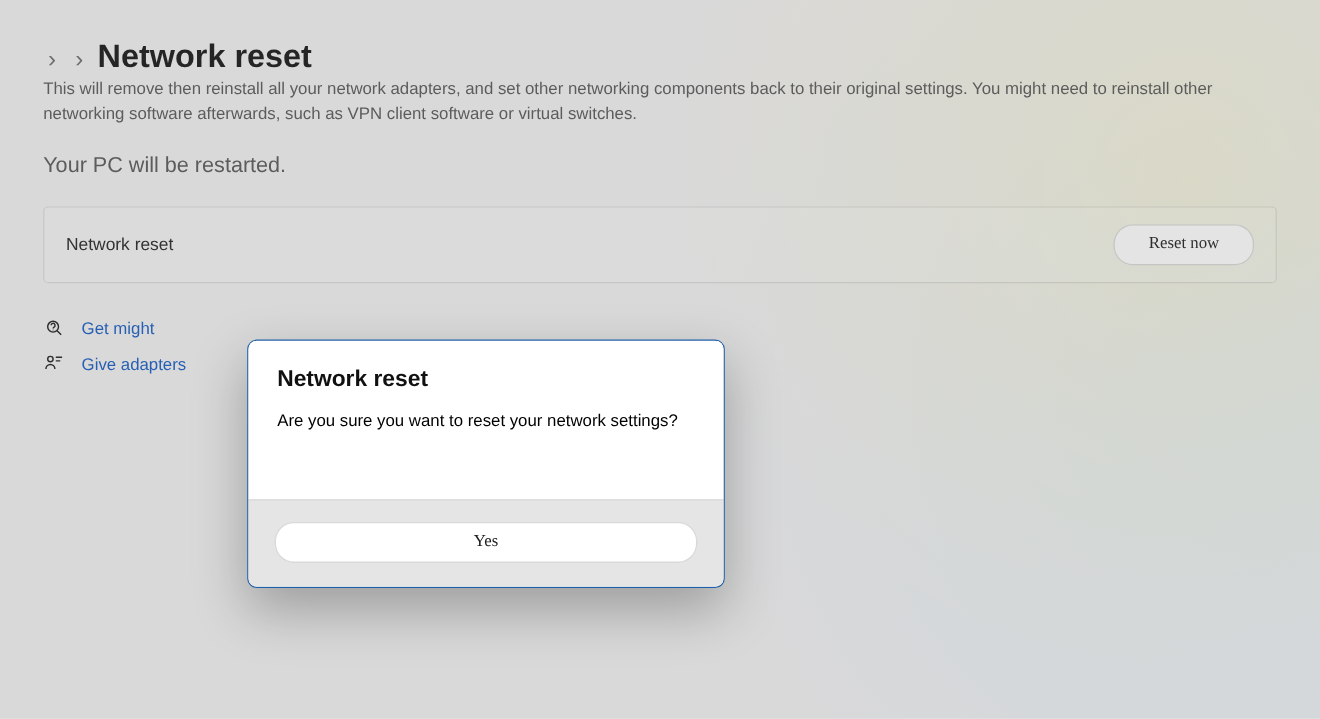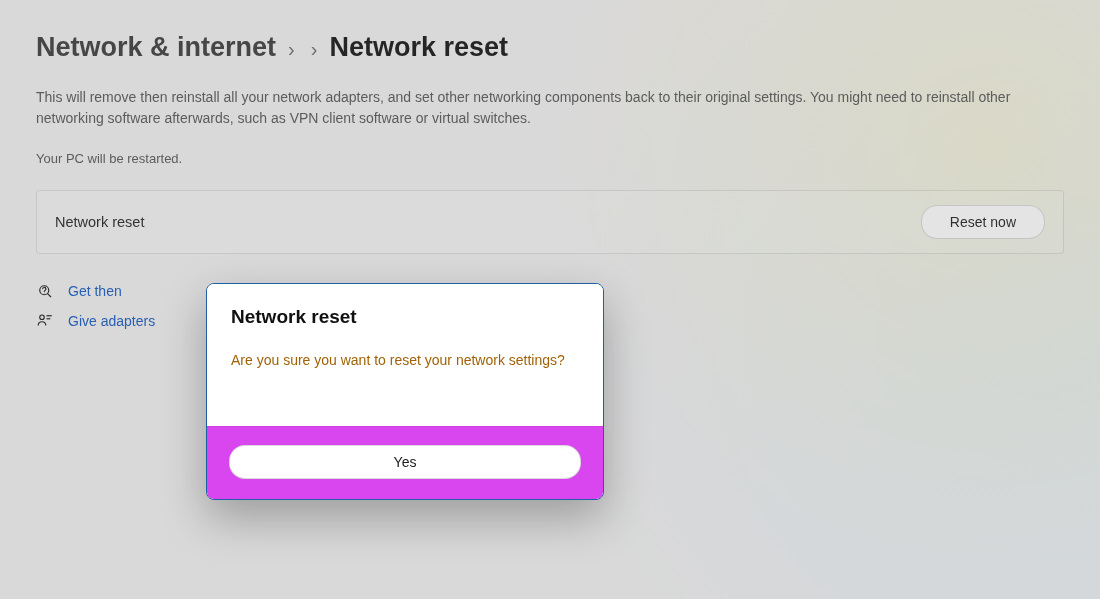--- a/index.html
+++ b/index.html
@@ -32,29 +32,28 @@
     gap: 8px;
   }
   .breadcrumb .sep {
     font-size: 20px;
     font-weight: 400;
     color: #6b6b6b;
     padding: 0 4px;
   }
   .breadcrumb .current { color: #111; font-weight: 600; }
   .desc {
-    margin-top: 24px;
     font-size: 14px;
     line-height: 1.5;
     color: #555;
     max-width: 1020px;
   }
   .desc2 {
     margin-top: 22px;
-    font-size: 13px;
+    font-size: 18px;
     color: #555;
   }
   .card {
     margin-top: 24px;
     border: 1px solid rgba(0,0,0,0.10);
     border-radius: 4px;
     background: rgba(255,255,255,0.15);
     display: flex;
     align-items: center;
     justify-content: space-between;
@@ -65,21 +64,21 @@
     color: #222;
   }
   .btn {
     background: #ffffff;
     border: 1px solid rgba(0,0,0,0.15);
     border-radius: 16px;
     padding: 8px 28px;
     font-size: 14px;
     color: #1b1b1b;
     cursor: pointer;
-    font-family: Liberation Sans, sans-serif;
+    font-family: Liberation Serif, serif;
   }
   .links {
     margin-top: 28px;
     display: flex; flex-direction: column; gap: 12px;
   }
   .link-row {
     display: flex; align-items: center; gap: 14px;
     font-size: 14px;
   }
   .link-row .icon { width: 18px; height: 18px; display:flex; align-items:center; justify-content:center; color:#1b1b1b; }
@@ -104,44 +103,43 @@
   .dialog .body {
     padding: 22px 24px 58px 24px;
     background: #ffffff;
   }
   .dialog .title {
     font-size: 19px;
     font-weight: 600;
     color: #111;
   }
   .dialog .msg {
-    margin-top: 24px;
+    margin-top: 14px;
     font-size: 14px;
-    color: #a16207;
+    color: #000000;
   }
   .dialog .footer {
-    background: #d946ef;
+    background: #e5e5e5;
     border-top: 1px solid rgba(0,0,0,0.06);
     padding: 18px 22px 20px 22px;
     display: flex;
     gap: 12px;
   }
   .dialog .footer .btn {
     flex: 1;
     padding: 8px 0;
     text-align: center;
   }
 </style>
 </head>
 <body>
 
 <div class="page">
 
   <div class="breadcrumb">
-    <span>Network &amp; internet</span>
     <span class="sep">›</span>
     <span class="sep">›</span>
     <span class="current">Network reset</span>
   </div>
 
   <p class="desc">This will remove then reinstall all your network adapters, and set other networking components back to their original settings. You might need to reinstall other networking software afterwards, such as VPN client software or virtual switches.</p>
   <p class="desc2">Your PC will be restarted.</p>
 
   <div class="card">
     <span class="label">Network reset</span>
@@ -151,21 +149,21 @@
   <div class="links">
     <div class="link-row">
       <span class="icon">
         <svg viewBox="0 0 24 24" width="18" height="18" fill="none" stroke="currentColor" stroke-width="1.6">
           <circle cx="11" cy="11" r="6"></circle>
           <path d="M8.8 9.5a2.2 2.2 0 1 1 3.3 1.9c-.8.5-1.1.9-1.1 1.7"></path>
           <circle cx="11" cy="14.6" r="0.6" fill="currentColor" stroke="none"></circle>
           <line x1="15.4" y1="15.4" x2="20" y2="20"></line>
         </svg>
       </span>
-      <a>Get then</a>
+      <a>Get might</a>
     </div>
     <div class="link-row">
       <span class="icon">
         <svg viewBox="0 0 24 24" width="18" height="18" fill="none" stroke="currentColor" stroke-width="1.6">
           <circle cx="8" cy="7" r="3"></circle>
           <path d="M3 18c0-2.8 2.2-5 5-5s5 2.2 5 5"></path>
           <path d="M14 5h7"></path>
           <path d="M14 9h5"></path>
         </svg>
       </span>

